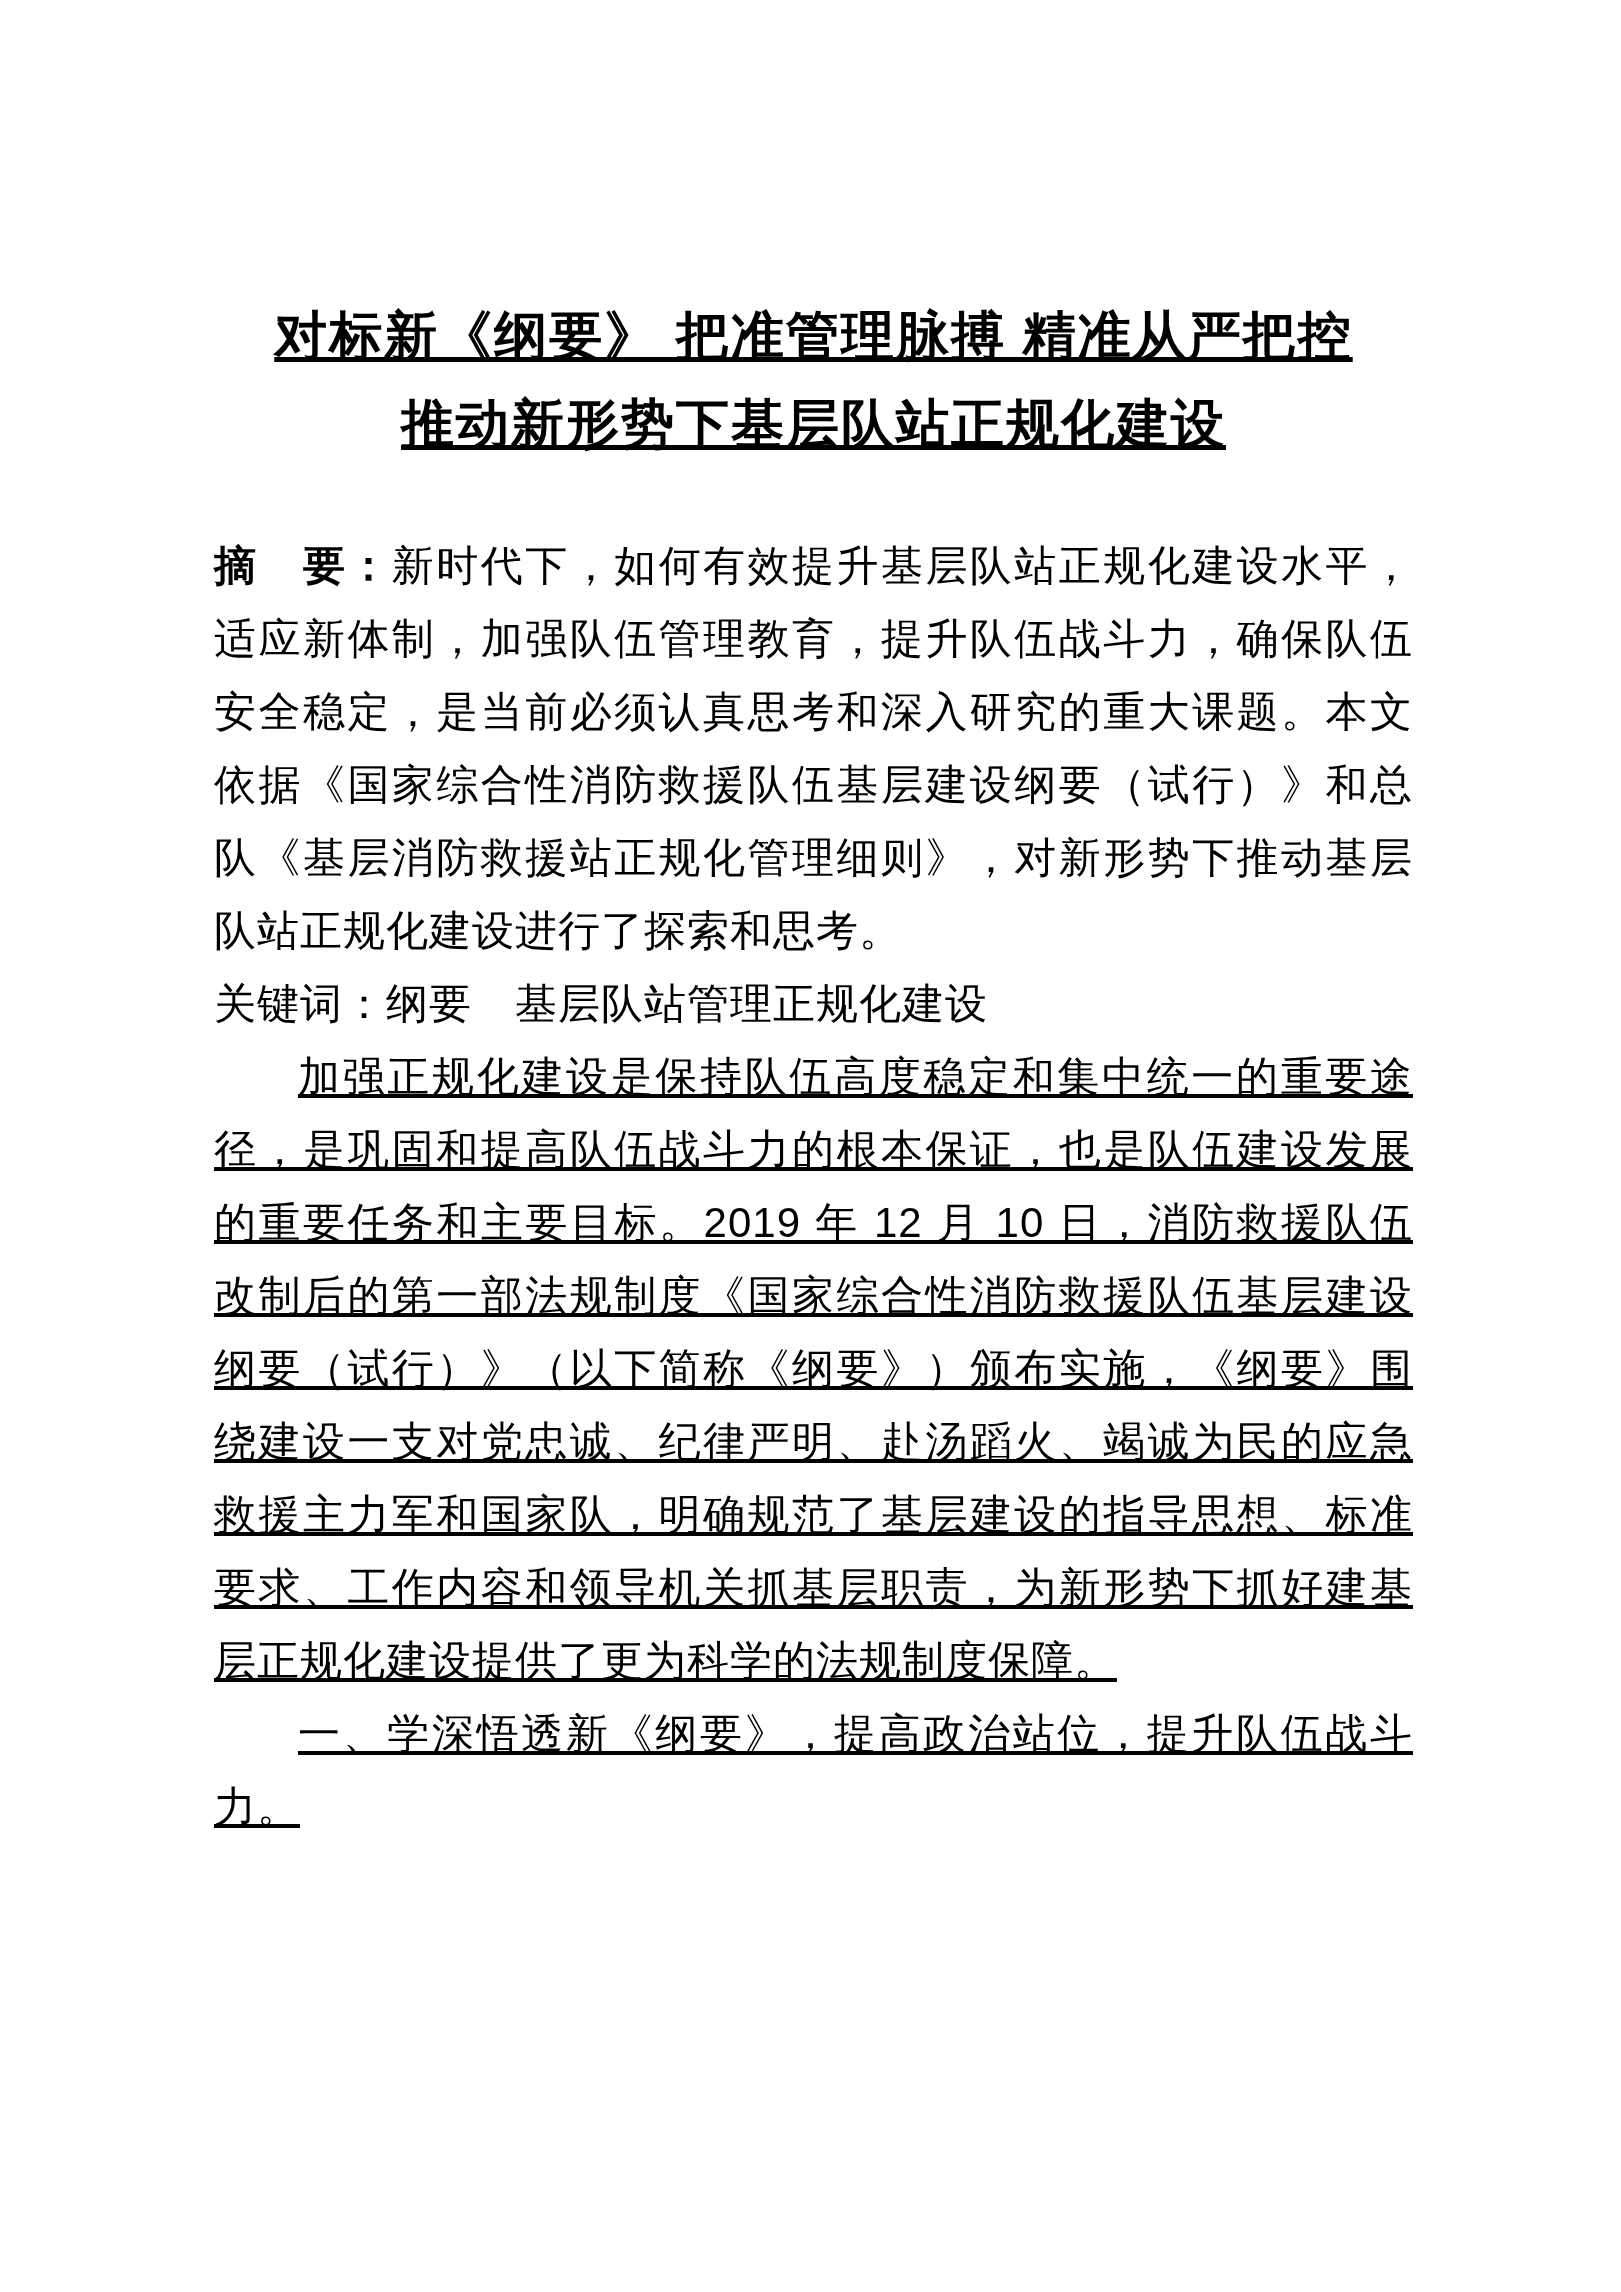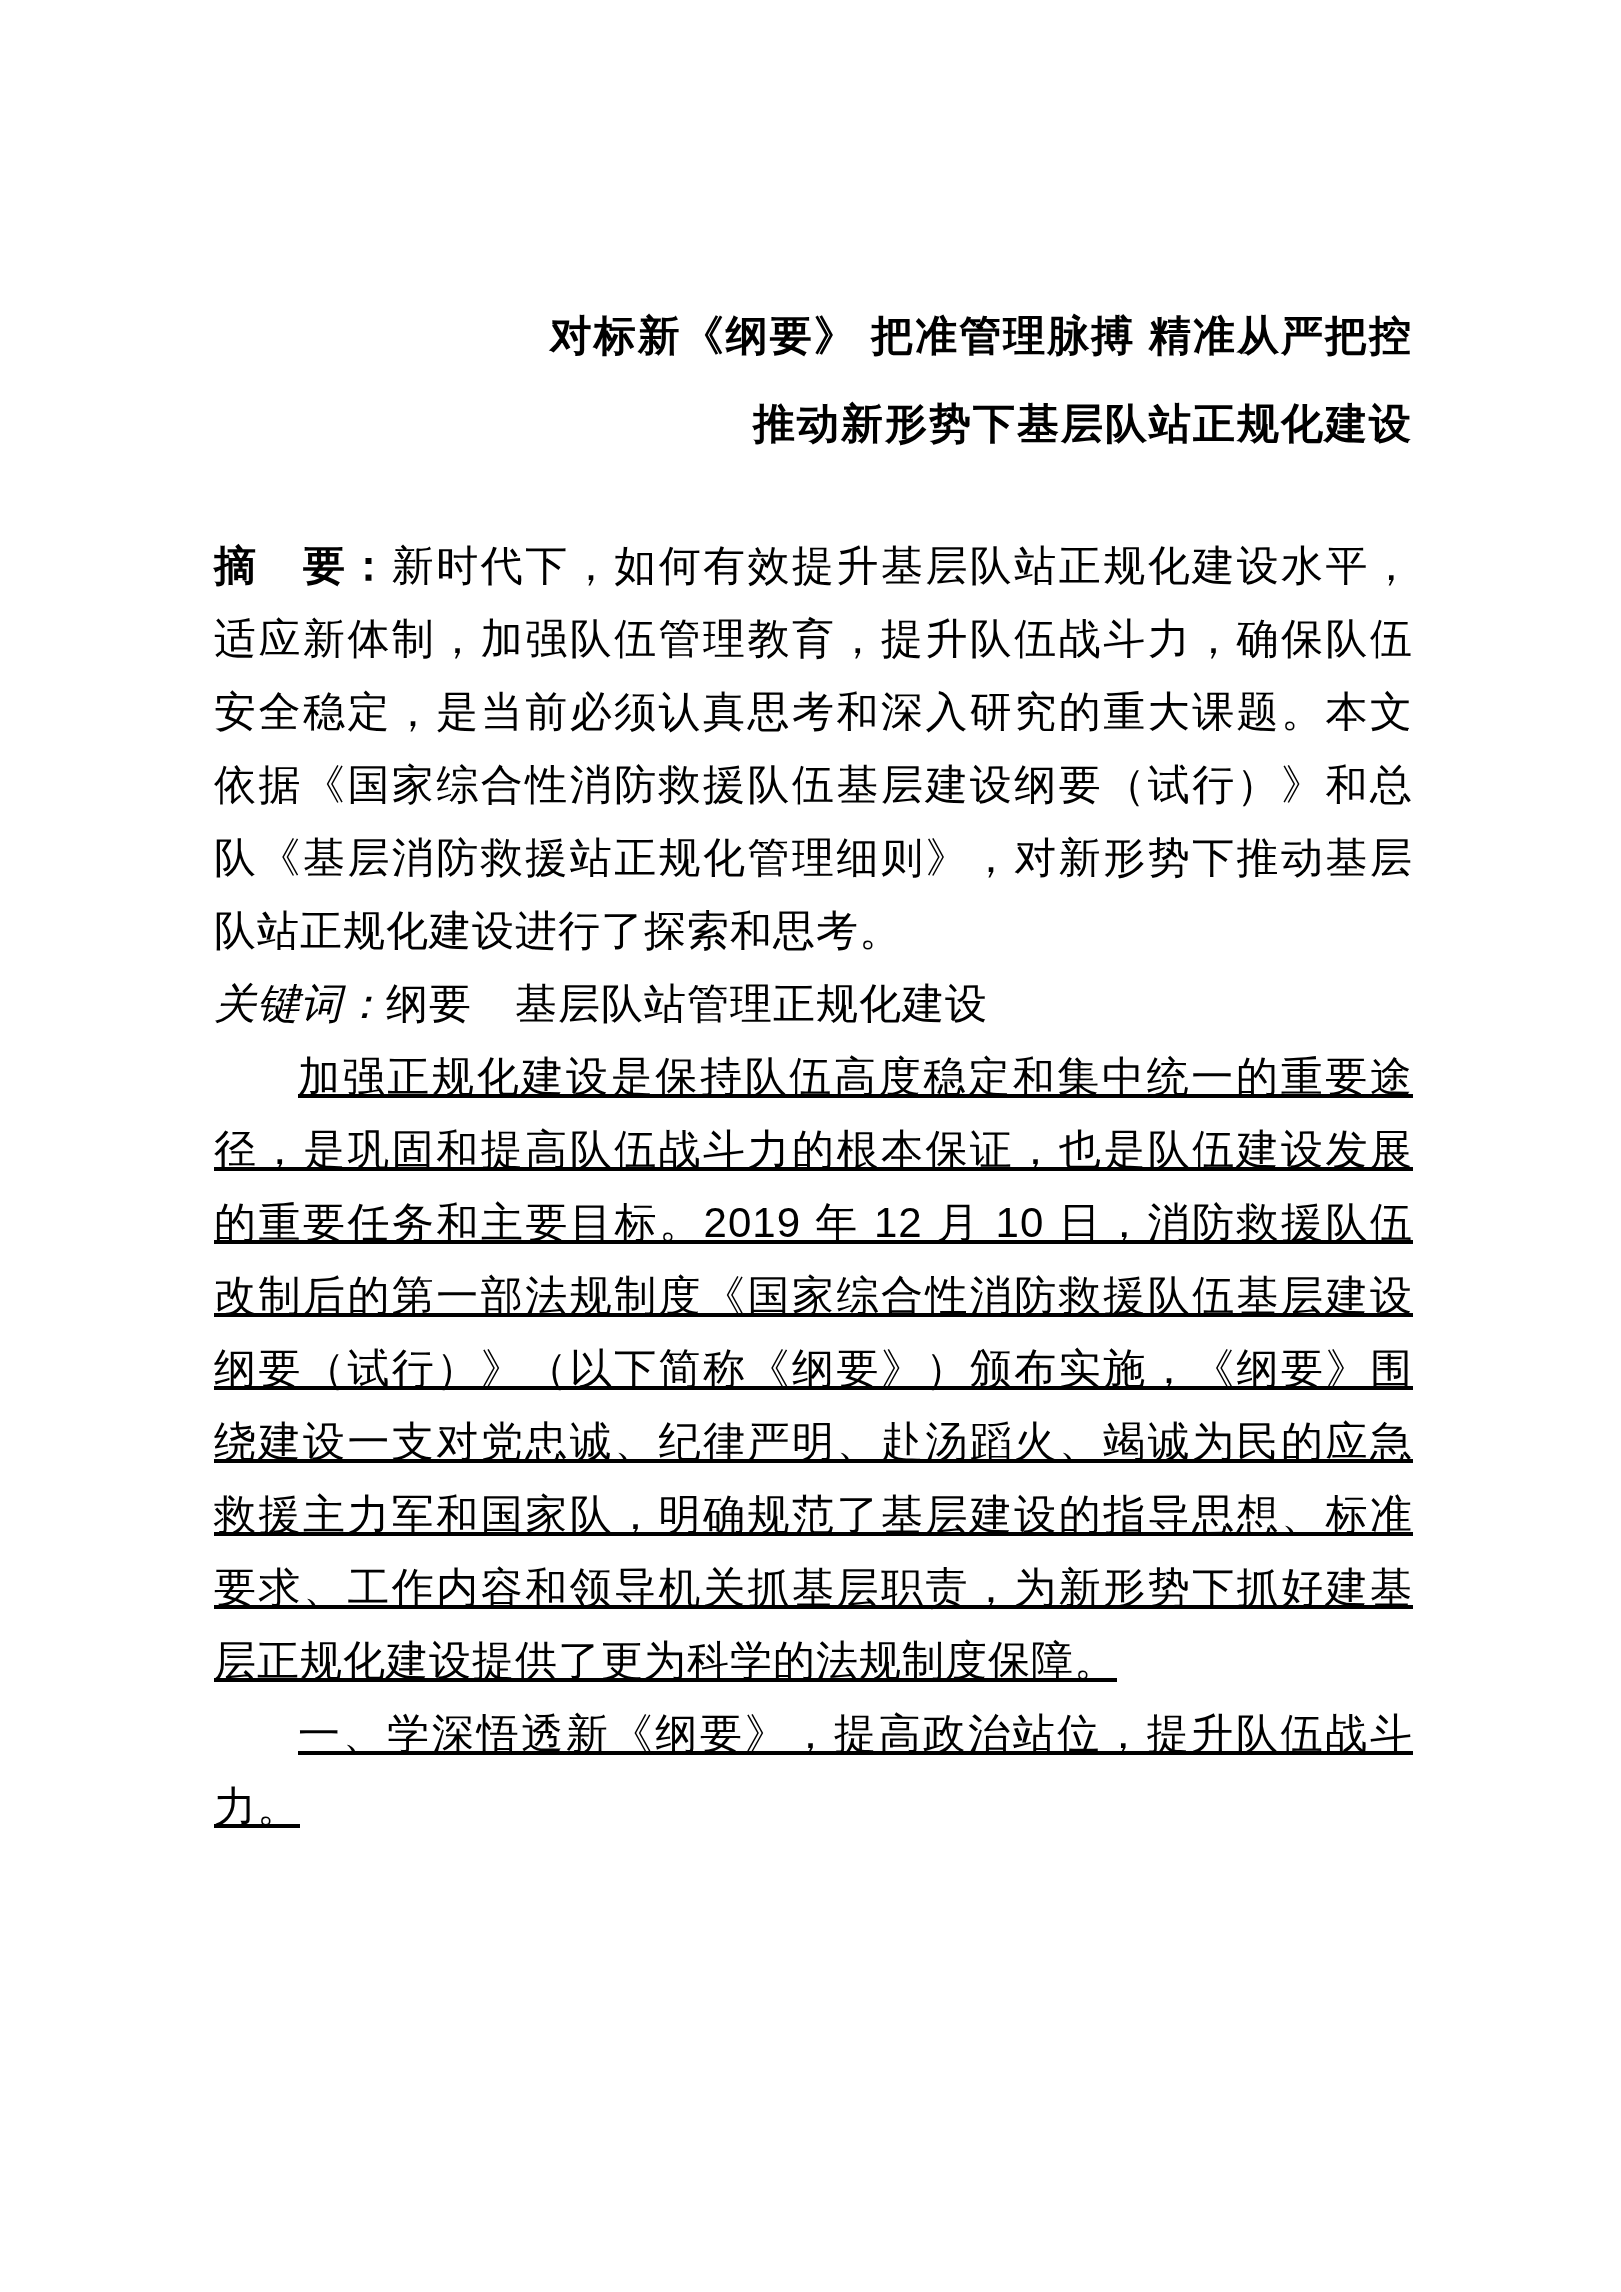--- a/index.html
+++ b/index.html
@@ -16,25 +16,26 @@
     }
     .page {
       box-sizing: border-box;
       width: 1621px;
       height: 2293px;
       padding: 292px 208px 0 214px;
       background: #ffffff;
     }
     .title {
       margin: 0 0 61px 0;
-      font-size: 42px;
+      font-size: 53px;
       font-weight: 700;
-      text-align: right;
+      text-align: center;
       line-height: 88px;
       letter-spacing: 2px;
+      text-decoration: underline;
     }
     .title-line {
       display: block;
     }
     p {
       margin: 0;
     }
     .body-text {
       font-size: 42px;
       line-height: 73px;
@@ -42,21 +43,20 @@
       text-justify: inter-ideograph;
       letter-spacing: 1px;
       word-break: break-all;
     }
     .label {
       font-weight: 700;
       letter-spacing: 1px;
     }
     .keywords-line .label {
       font-weight: 400;
-      font-style: italic;
     }
     .indent {
       text-indent: 2em;
       text-decoration: underline;
     }
   </style>
 </head>
 <body>
 
 <div class="page">

